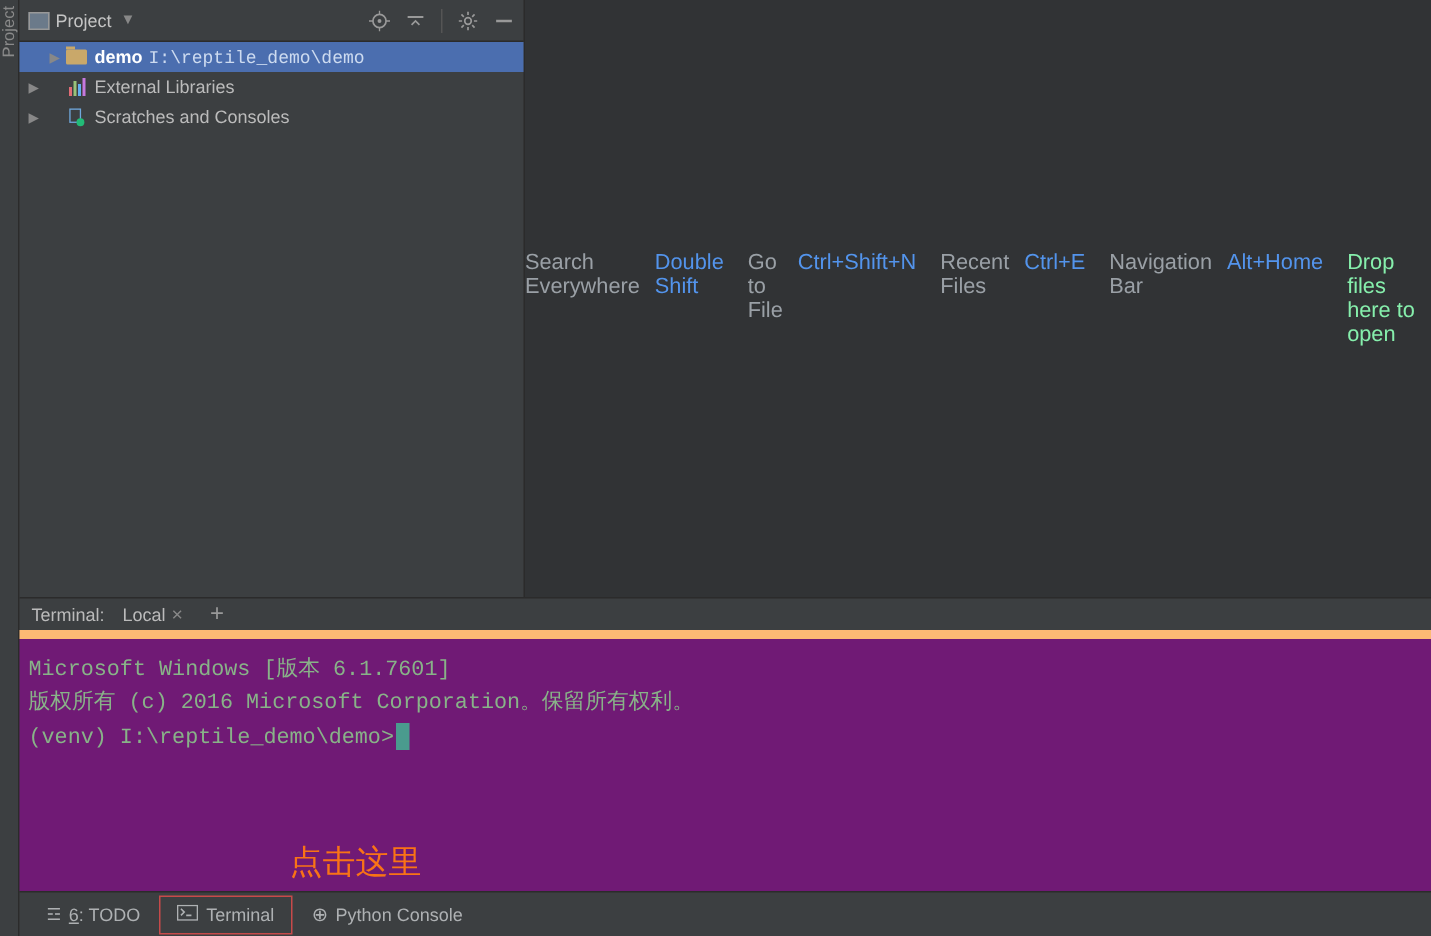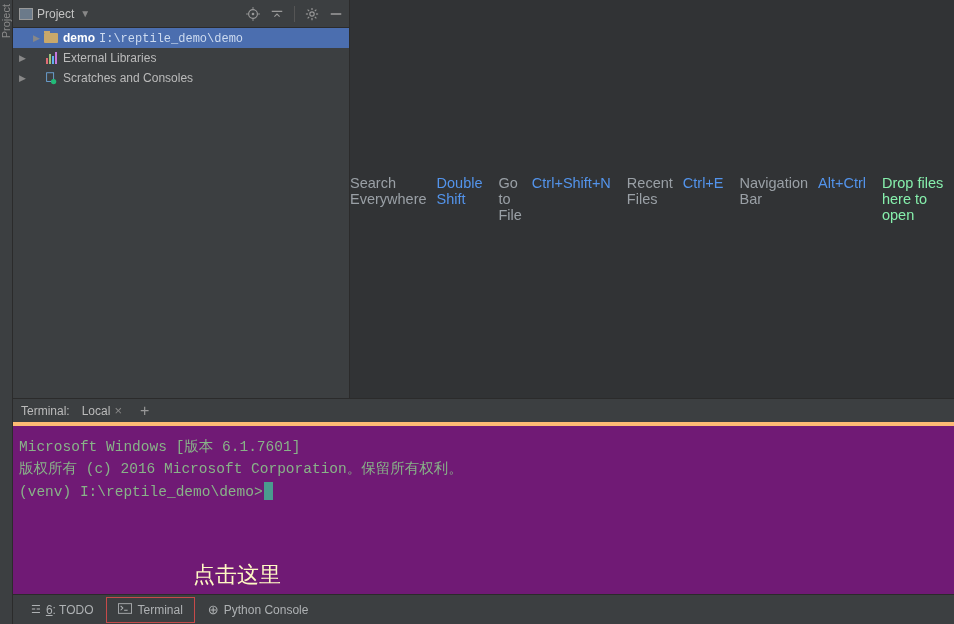--- a/index.html
+++ b/index.html
@@ -79,21 +79,21 @@
 .hint-row { display: flex; gap: 10px; }
 .hint-label { color: #9aa0a6; }
 .hint-key { color: #5394ec; }
 .drop-text { color: #86efac; }
 
 .terminal-tabs {
   position: absolute;
   left: 13px; top: 398px; right: 0; height: 28px;
   background: #3c3f41;
   border-top: 1px solid #2b2b2b;
-  border-bottom: 4px solid #fdba74;
+  border-bottom: 6px solid #fdba74;
   display: flex;
   align-items: center;
   padding-left: 8px;
   font-size: 12px;
   gap: 12px;
 }
 .term-title { color: #bbbbbb; }
 .tab-item { display: flex; align-items: center; gap: 4px; color: #bbbbbb; cursor: pointer; }
 .tab-close { color: #888; font-size: 13px; }
 .plus-btn { color: #999; font-size: 16px; cursor: pointer; padding: 0 6px; }
@@ -105,21 +105,21 @@
   padding: 10px 6px;
   font-family: Consolas, "Courier New", monospace;
   font-size: 14.5px;
   line-height: 1.55;
   color: #88b388;
 }
 .term-line { white-space: pre; }
 .cursor { display: inline-block; width: 9px; height: 18px; background: #4a9b8e; vertical-align: text-bottom; margin-left: 1px; }
 .annotation {
   position: absolute;
-  color: #fef9c3;
+  color: #f97316;
   font-size: 22px;
   font-family: "Microsoft YaHei", sans-serif;
 }
 
 .bottom-bar {
   position: absolute;
   left: 13px; bottom: 0; right: 0; height: 30px;
   background: #3c3f41;
   border-top: 1px solid #2b2b2b;
   display: flex;
@@ -235,21 +235,21 @@
     <div class="hint-row">
       <span class="hint-label">Go to File</span>
       <span class="hint-key">Ctrl+Shift+N</span>
     </div>
     <div class="hint-row">
       <span class="hint-label">Recent Files</span>
       <span class="hint-key">Ctrl+E</span>
     </div>
     <div class="hint-row">
       <span class="hint-label">Navigation Bar</span>
-      <span class="hint-key">Alt+Ctrl</span>
+      <span class="hint-key">Alt+Home</span>
     </div>
     <div class="hint-row">
       <span class="drop-text">Drop files here to open</span>
     </div>
   </div>
 </div>
 
 <div class="terminal-tabs">
   <span class="term-title">Terminal:</span>
   <span class="tab-item">

